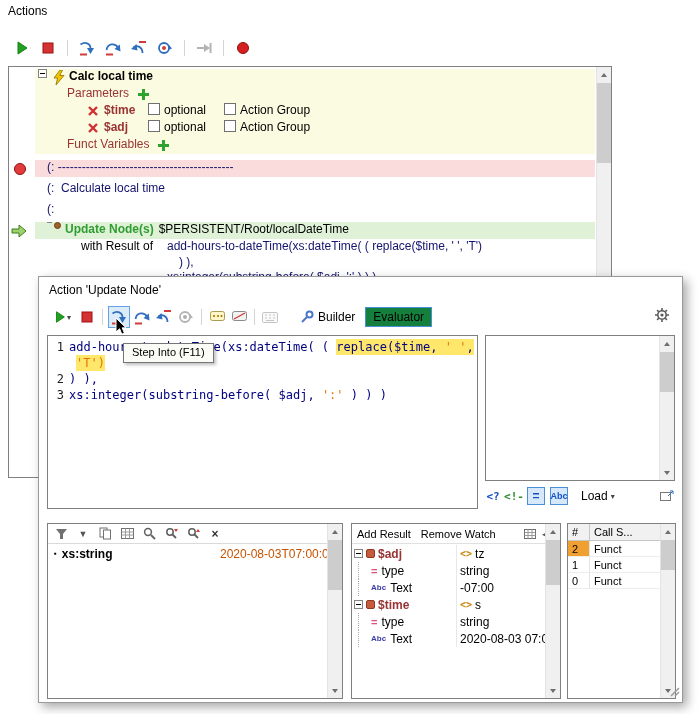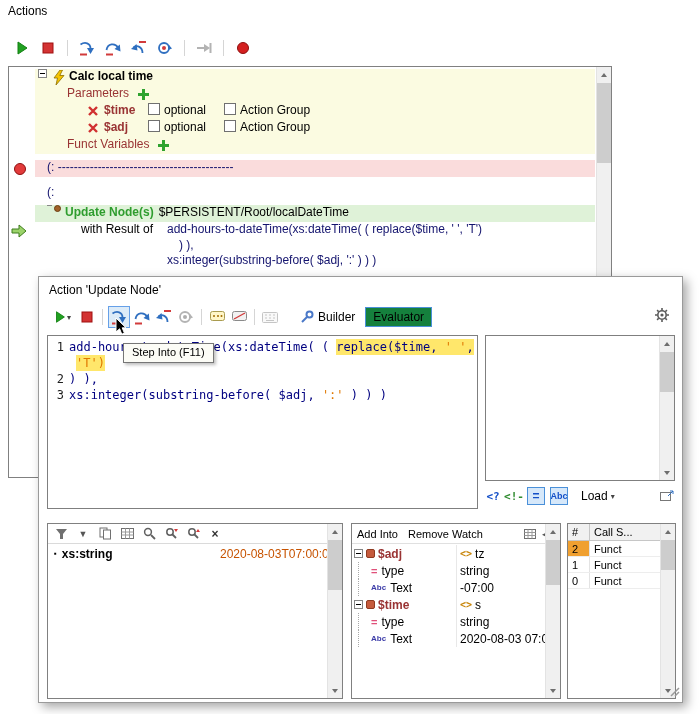--- a/index.html
+++ b/index.html
@@ -202,20 +202,23 @@
               <rect x="4" y="0" width="3" height="11" fill="#2FA32F"></rect>
               <rect x="0" y="4" width="11" height="3" fill="#2FA32F"></rect>
             </svg>
         </span>
       </div>
       <div style="height:6px"></div>
       <div class="row pink" style="padding-left:12px">
         <span class="pre codeln">(: --------------------------------------------</span>
       </div>
       <div style="height:4px"></div>
+      <div class="row" style="padding-left:12px">
+        <span class="pre codeln">(:  Calculate local time</span>
+      </div>
       <div style="height:4px"></div>
       <div class="row" style="padding-left:12px">
         <span class="pre codeln">(: </span>
       </div>
       <div style="height:3px"></div>
       <div class="row greenrow" style="padding-left:12px">
         <span class="tick"></span>
         <span class="ub"></span>
         <span class="greenlbl bold" style="margin-left:4px">Update Node(s)</span>
         <span style="margin-left:5px">$PERSISTENT/Root/localDateTime</span>
@@ -453,21 +456,21 @@
           </span>
         <span class="sb-thumb" style="top:16px;height:50px"></span>
         <span class="sb-btn down">
             <span class="tri-down"></span>
           </span>
       </div>
     </div>
 
     <div id="midp" class="bpanel">
       <div class="mp-toolbar">
-        <span>Add Into</span>
+        <span>Add Result</span>
         <span>Remove Watch</span>
         <span class="tb" style="margin-left:auto;gap:4px">
           <span class="sm-icon">
             <svg width="12" height="10">
                 <rect x="0.5" y="0.5" width="11" height="9" fill="#fff" stroke="#707070"></rect>
                 <path d="M0.5 3.5 H11.5 M0.5 6.5 H11.5 M4 0.5 V9.5 M8 0.5 V9.5" stroke="#9A9A9A"></path>
               </svg>
           </span>
           <span style="font-size:9px;color:#555">◂</span>
           <span style="font-size:9px;color:#555">▸</span>

